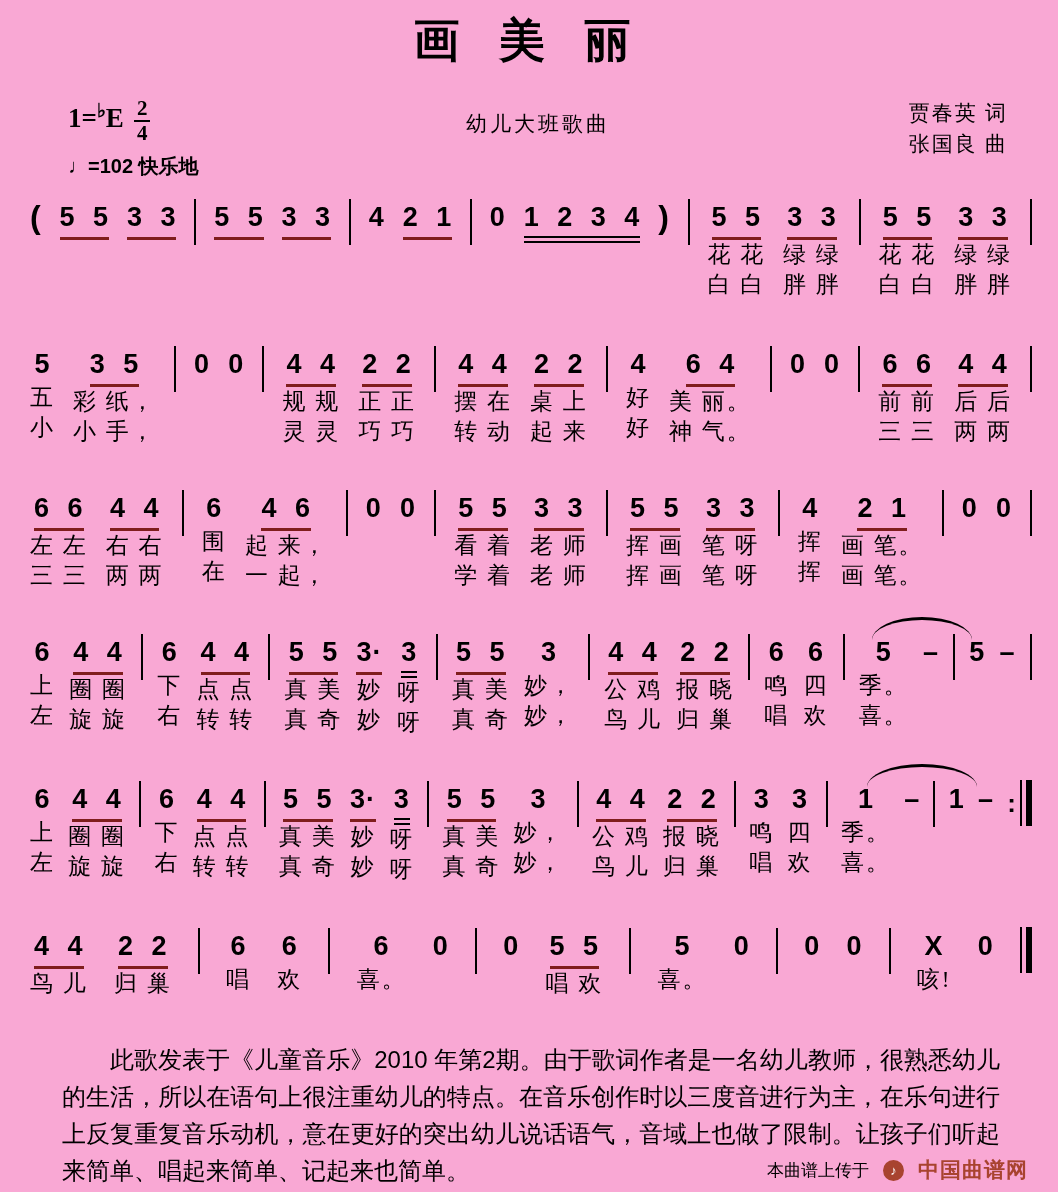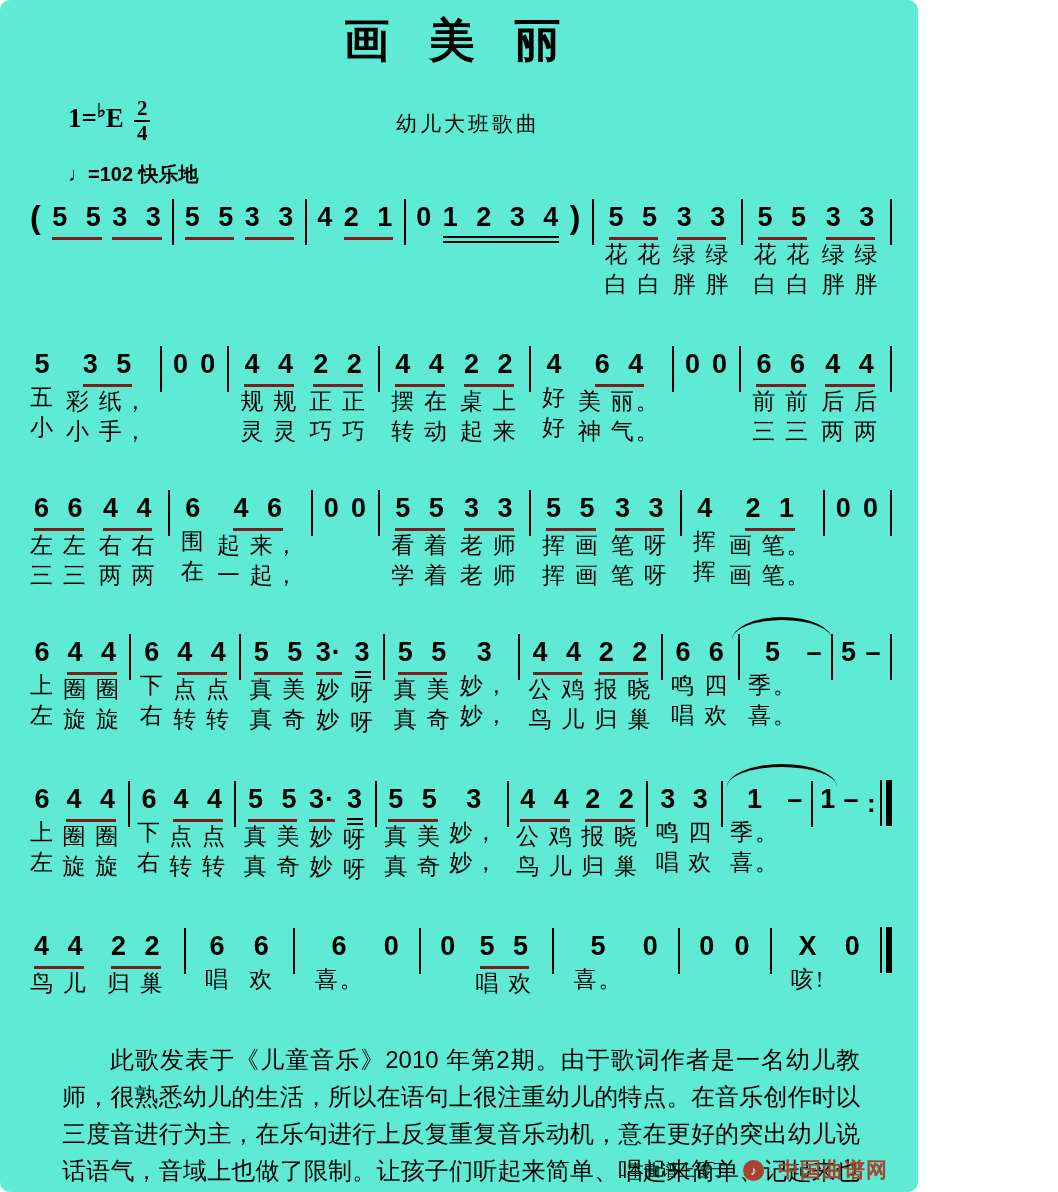--- a/index.html
+++ b/index.html
@@ -1,30 +1,30 @@
 <!DOCTYPE html>
 <html><head>
 <meta charset="utf-8">
 <style>
   html,body{margin:0;padding:0;background:#fff;}
-  .sheet{position:relative;width:918px;height:1192px;background:#5eead4;color:#000;
-         font-family:"Liberation Serif",serif;overflow:hidden;border-radius:10px;}
+  .sheet{position:relative;width:1058px;height:1192px;background:#f9a8d4;color:#000;
+         font-family:"Liberation Serif",serif;overflow:hidden;}
   
   .title{margin-top:10px;text-align:center;font-size:46px;font-weight:bold;
          letter-spacing:14px;font-family:"Liberation Serif",serif;}
   
   .hdr{position:relative;height:78px;margin:26px 50px 0 68px;}
   .keyblock{position:absolute;left:0;top:0;font-family:"Liberation Serif",serif;}
   .keyline{font-size:27px;font-weight:bold;}
   .flat{font-size:19px;vertical-align:super;}
   .frac{display:inline-block;vertical-align:middle;text-align:center;margin-left:10px;
         font-size:21px;font-weight:bold;line-height:1;}
   .frac .num{display:block;border-bottom:2px solid #000;padding:0 3px 1px;}
   .frac .den{display:block;padding-top:1px;}
-  .tempo{font-size:20px;font-weight:bold;margin-top:17px;font-family:"Liberation Sans",sans-serif;}
+  .tempo{font-size:20px;font-weight:bold;margin-top:9px;font-family:"Liberation Sans",sans-serif;}
   .subtitle{position:absolute;left:0;right:0;top:12px;text-align:center;font-size:21px;letter-spacing:3px;font-family:Liberation Serif, serif;}
   .credits{position:absolute;right:0;top:0;text-align:right;font-size:21px;line-height:31px;letter-spacing:2px;}
   
   .score{margin:22px 26px 0 30px;}
   .line-block{margin-bottom:42px;}
   .music-line{position:relative;display:flex;justify-content:space-between;align-items:flex-start;}
   .cell{display:flex;flex-direction:column;align-items:center;}
   .nt{display:inline-block;font-family:"Liberation Sans",sans-serif;font-weight:bold;
       font-size:27px;line-height:38px;white-space:pre;letter-spacing:1px;word-spacing:9px;}
   .u1{border-bottom:3px solid #7f1d1d;padding-bottom:1px;}
@@ -58,20 +58,24 @@
   <div class="title">画 美 丽</div>
 
   <div class="hdr">
     <div class="keyblock">
       <div class="keyline">
         <span>1=</span><span class="flat">♭</span><span>E</span><span class="frac"><span class="num">2</span><span class="den">4</span></span>
       </div>
       <div class="tempo">♩=102 快乐地</div>
     </div>
     <div class="subtitle">幼儿大班歌曲</div>
+    <div class="credits">
+      <div>贾春英 词</div>
+      <div>张国良 曲</div>
+    </div>
   </div>
 
   <div class="score" id="score">
       <div class="line-block">
         <div class="music-line">
           <div class="cell paren">
             <span class="nt">(</span>
             <div class="lyr l1"></div>
             <div class="lyr l2"></div>
           </div>

